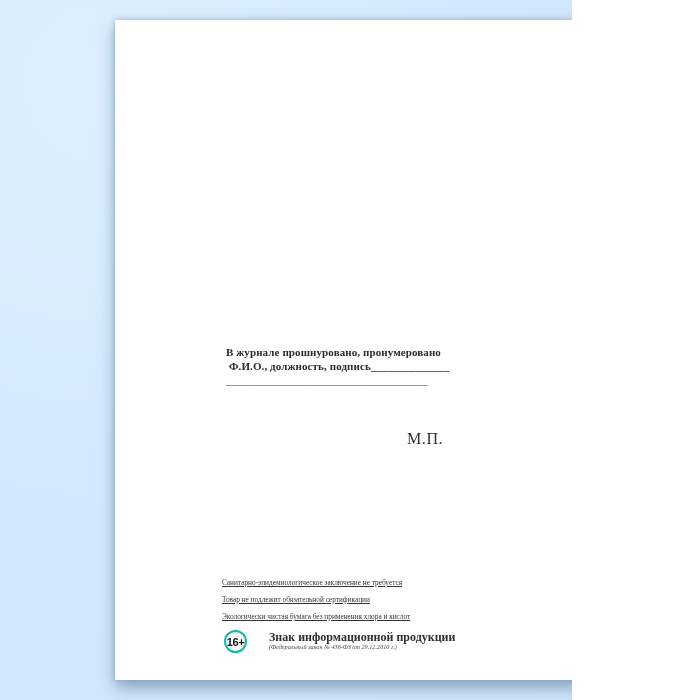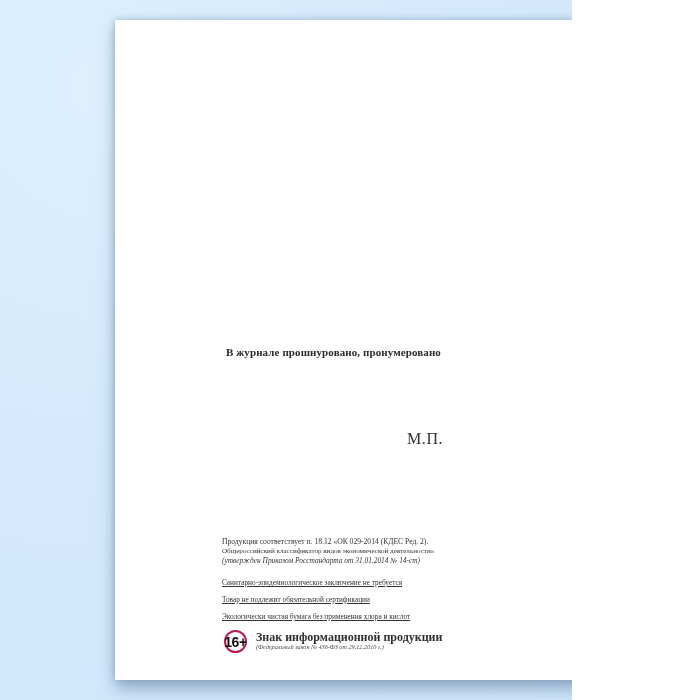--- a/index.html
+++ b/index.html
@@ -70,31 +70,31 @@
   .age-row {
     position: absolute;
     left: 109px;
     top: 610px;
     display: flex;
     align-items: center;
   }
   .age-badge {
     width: 19px;
     height: 19px;
-    border: 2px solid #be185d;
+    border: 2px solid #14b8a6;
     border-radius: 50%;
     display: flex;
     align-items: center;
     justify-content: center;
     font-family: "Liberation Sans", sans-serif;
     font-weight: 700;
-    font-size: 14px;
+    font-size: 11px;
     letter-spacing: -0.4px;
     color: #111111;
-    margin-right: 9px;
+    margin-right: 22px;
     flex: 0 0 auto;
   }
   .age-title {
     font-size: 12px;
     font-weight: 700;
     color: #2f2f2f;
     line-height: 9.5px;
     white-space: nowrap;
   }
   .age-law {
@@ -106,29 +106,26 @@
   }
 </style>
 </head>
 <body>
 
 <div class="stage">
   <div class="paper">
 
     <div class="cert-block">
       <div class="cert-line">В журнале прошнуровано, пронумеровано</div>
+      <div class="cert-line indent">Ф.И.О., должность, подпись______________</div>
+      <div class="cert-line light">____________________________________</div>
     </div>
 
     <div class="stamp">М.П.</div>
 
-    <div class="compliance">
-      <div class="c1">Продукция соответствует п. 18.12 «ОК 029-2014 (КДЕС Ред. 2).</div>
-      <div class="c2">Общероссийский классификатор видов экономической деятельности»</div>
-      <div class="c3">(утвержден Приказом Росстандарта от 31.01.2014 № 14-ст)</div>
-    </div>
 
     <div class="notes">
       <div class="note">Санитарно-эпидемиологическое заключение не требуется</div>
       <div class="note">Товар не подлежит обязательной сертификации</div>
       <div class="note">Экологически чистая бумага без применения хлора и кислот</div>
     </div>
 
     <div class="age-row">
       <span class="age-badge">16+</span>
       <span>

